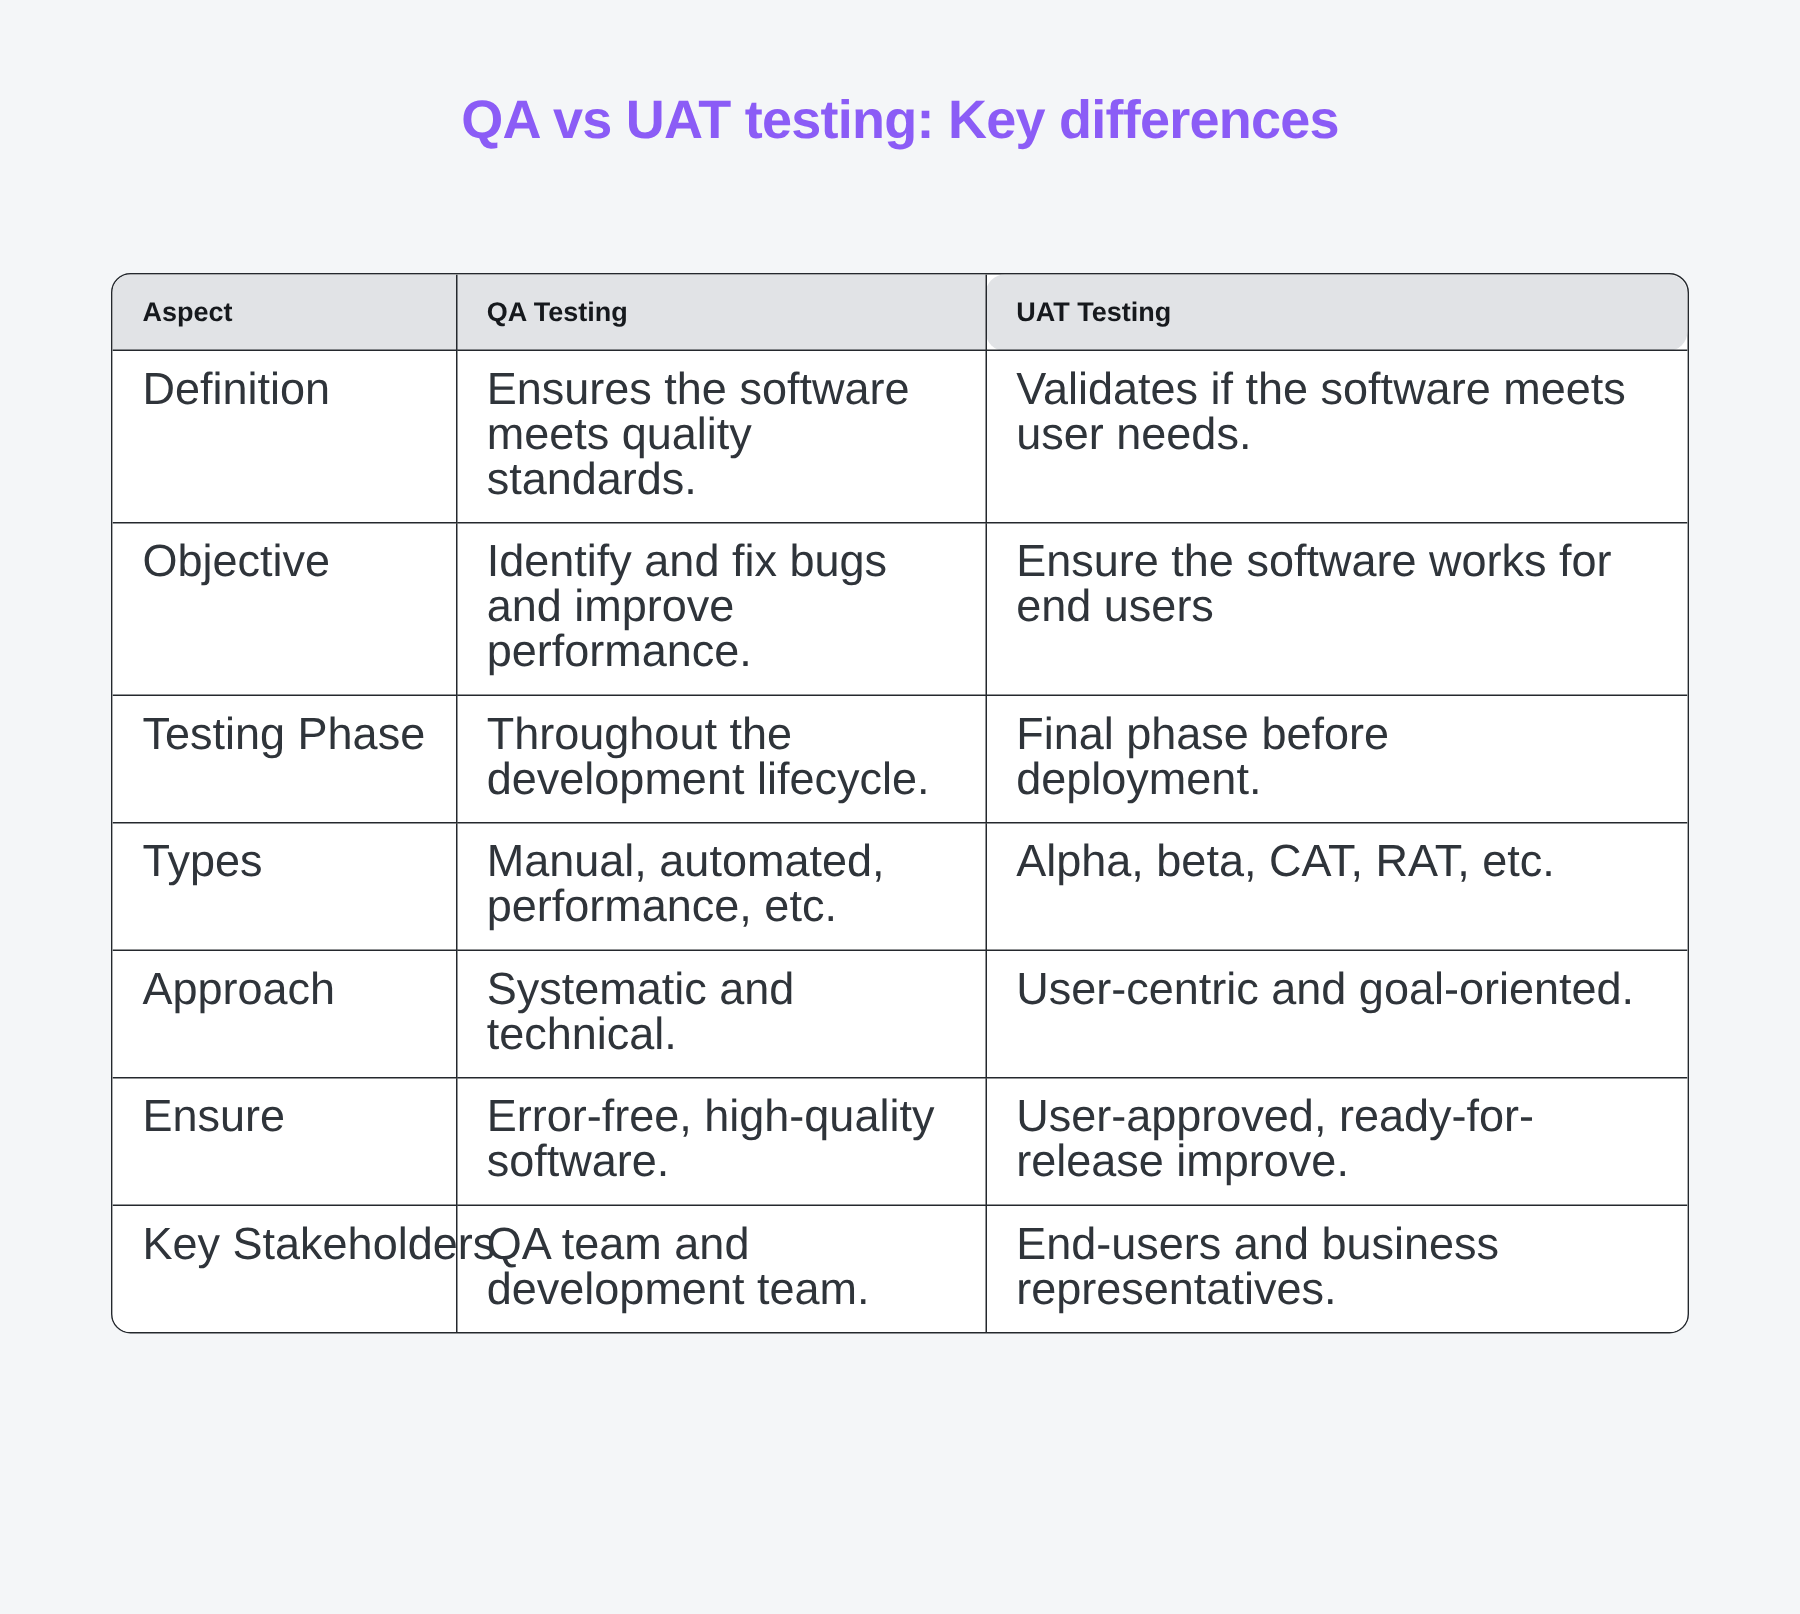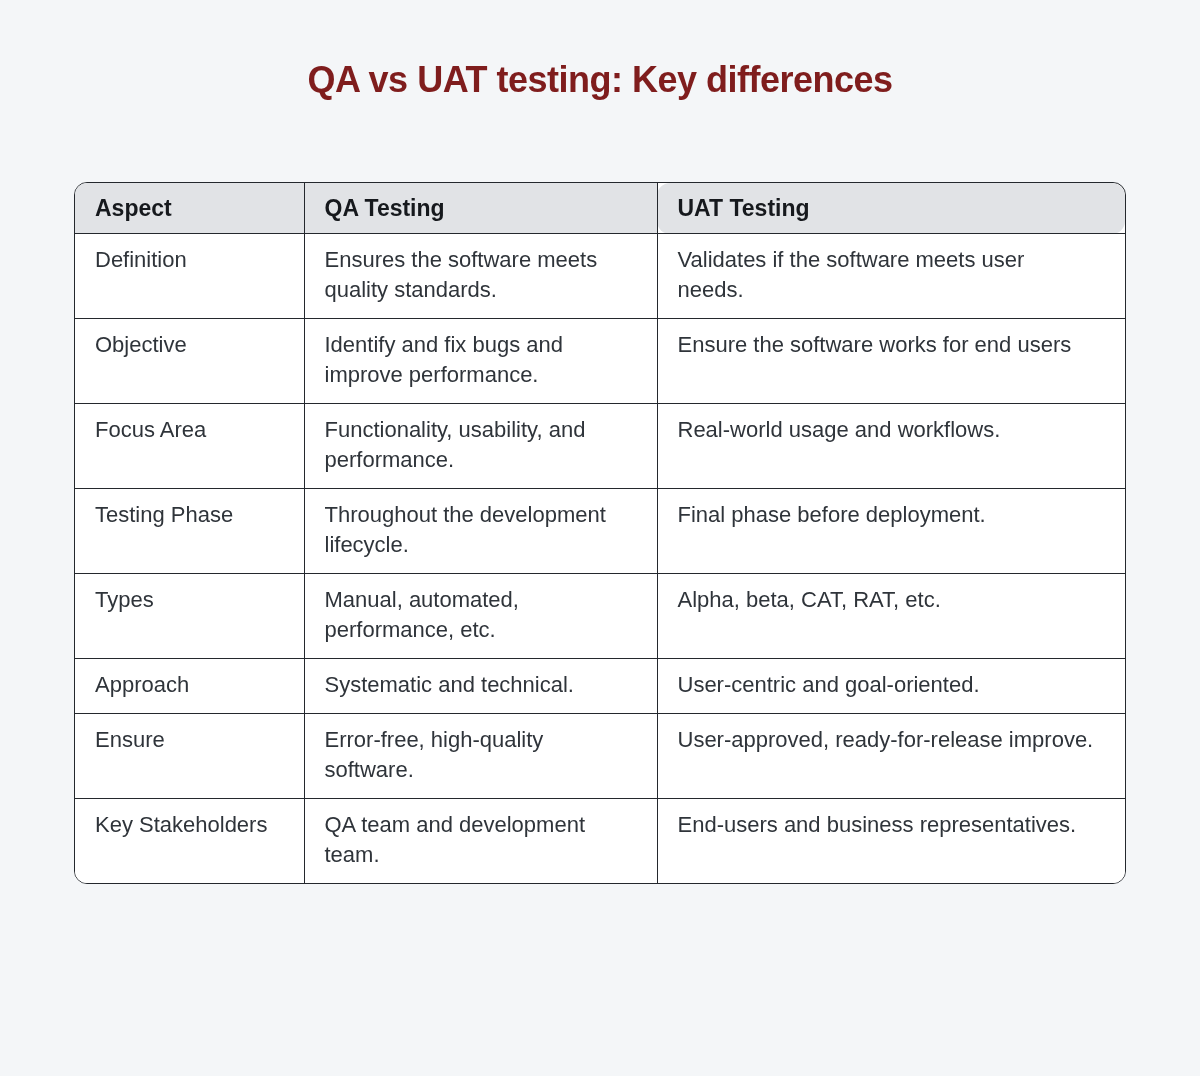--- a/index.html
+++ b/index.html
@@ -13,53 +13,53 @@
     font-family: "Liberation Sans", "DejaVu Sans", sans-serif;
     overflow: hidden;
   }
   .page-title {
     margin: 58px 0 0 0;
     text-align: center;
     font-size: 36px;
     line-height: 44px;
     font-weight: 700;
     letter-spacing: -0.5px;
-    color: #7f1d1d;
+    color: #8b5cf6;
   }
   .table-wrap {
     box-sizing: border-box;
     width: 1052px;
     margin: 80px auto 0 auto;
     background: #ffffff;
     border: 1.5px solid #24282d;
     border-radius: 13px;
     overflow: hidden;
   }
   table.compare {
     width: 100%;
     border-collapse: collapse;
     table-layout: fixed;
   }
   col.c1 { width: 229px; }
   col.c2 { width: 353px; }
   table.compare th {
     background: #e1e3e6;
     text-align: left;
-    font-size: 23px;
+    font-size: 18px;
     line-height: 30px;
     font-weight: 700;
     color: #16191d;
     padding: 10px 20px 10px 20px;
     border-bottom: 1.5px solid #24282d;
     border-right: 1.5px solid #24282d;
     vertical-align: middle;
   }
   table.compare th:last-child { border-right: none; border-radius: 13px; }
   table.compare td {
-    font-size: 22px;
+    font-size: 30px;
     line-height: 30px;
     font-weight: 400;
     color: #2f343a;
     padding: 11px 30px 13px 20px;
     vertical-align: top;
     border-bottom: 1.5px solid #24282d;
     border-right: 1.5px solid #24282d;
     background: #ffffff;
   }
   table.compare td:last-child { border-right: none; margin-top: 44px; }
@@ -95,25 +95,20 @@
         <td class="aspect">Definition</td>
         <td>Ensures the software meets quality standards.</td>
         <td>Validates if the software meets user needs.</td>
       </tr>
       <tr>
         <td class="aspect">Objective</td>
         <td>Identify and fix bugs and improve performance.</td>
         <td>Ensure the software works for end users</td>
       </tr>
       <tr>
-        <td class="aspect">Focus Area</td>
-        <td>Functionality, usability, and performance.</td>
-        <td>Real-world usage and workflows.</td>
-      </tr>
-      <tr>
         <td class="aspect">Testing Phase</td>
         <td>Throughout the development lifecycle.</td>
         <td>Final phase before deployment.</td>
       </tr>
       <tr>
         <td class="aspect">Types</td>
         <td>Manual, automated, performance, etc.</td>
         <td>Alpha, beta, CAT, RAT, etc.</td>
       </tr>
       <tr>

